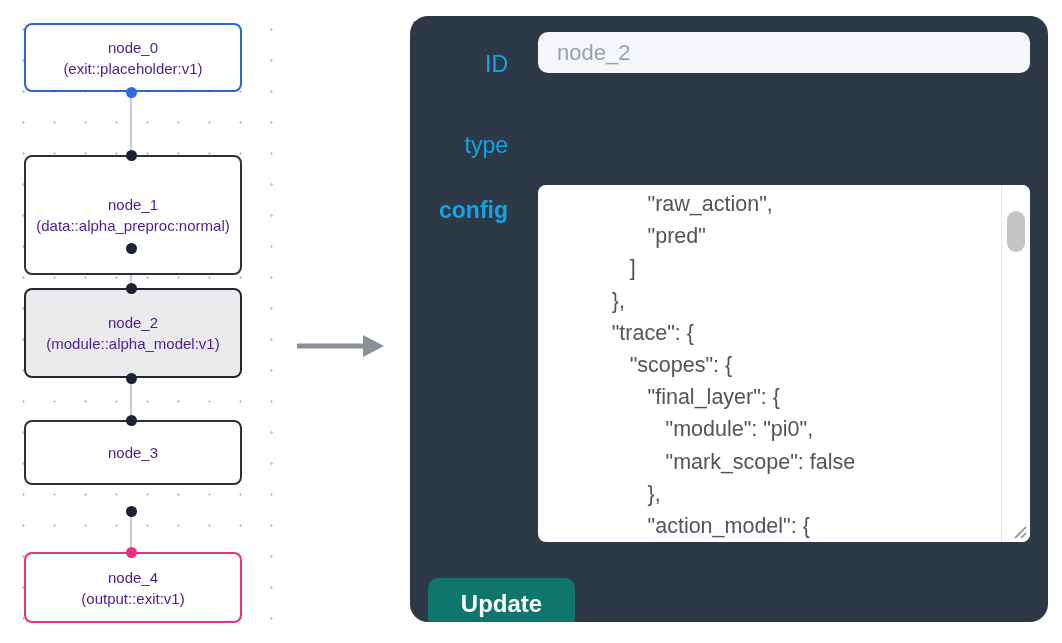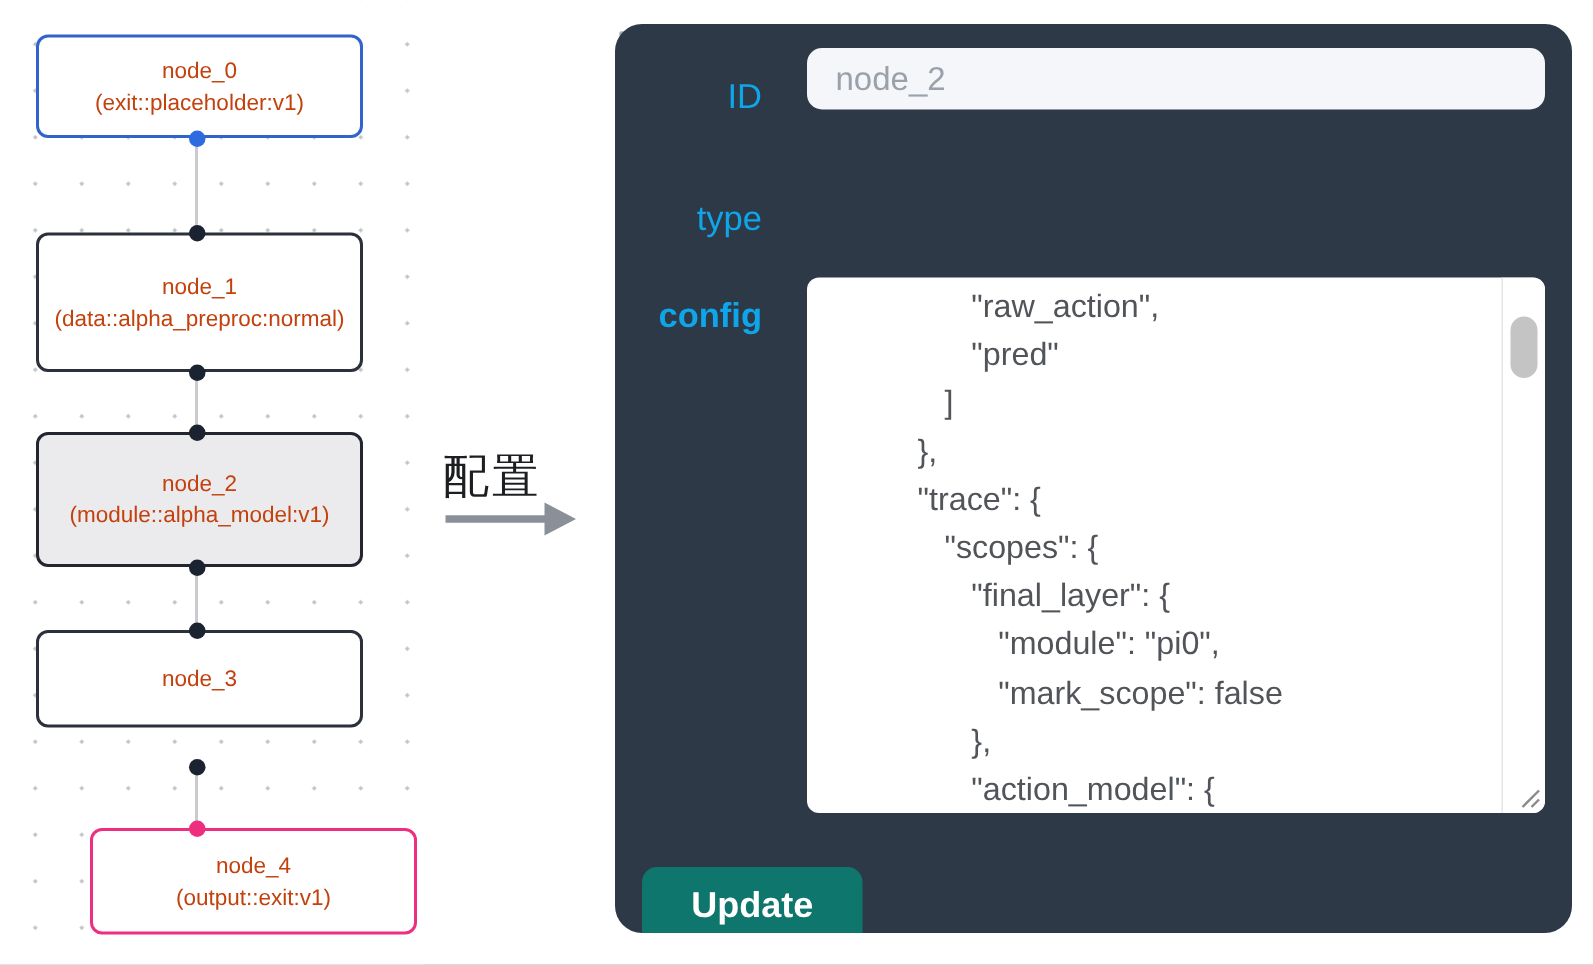--- a/index.html
+++ b/index.html
@@ -10,27 +10,27 @@
   
   .flow-canvas {
     position:absolute; left:0; top:0; width:282px; height:643px;
     background-image:radial-gradient(circle, #c2c5c9 1.3px, transparent 1.4px);
     background-size:31px 31px; background-position:8px 14px; background-color:#fff;
   }
   .node {
     position:absolute; left:24px; width:218px;
     background:#ffffff; border:2px solid #2b303a; border-radius:8px;
     display:flex; align-items:center; justify-content:center;
-    text-align:center; color:#c2410c; font-size:15px; line-height:21px;
+    text-align:center; color:#4c1d95; font-size:15px; line-height:21px;
     padding:4px 9px; cursor:pointer;
   }
   .node .lbl { width:100%; word-break:break-all; }
   .node-input    { border-color:#3164cb; border-width:2px; }
   .node-selected { background:#ebebee; border-color:#23262e; border-width:2.5px; }
-  .node-output   { border-color:#ee2f80;margin-left:36px; }
+  .node-output   { border-color:#ee2f80; }
   .port {
     position:absolute; width:11px; height:11px; border-radius:50%;
     background:#1c2330; left:126px; cursor:crosshair;
   }
   .port-blue { background:#2e6be0; }
   .port-pink { background:#ee2f80; }
   .edge {
     position:absolute; left:130px; width:2px; background:#c9cbce;
   }
 
@@ -98,21 +98,21 @@
     <div class="edge" style="top:511px; height:41px;"></div>
 
     <div class="node node-input" style="top:23px; height:69px;">
       <div class="lbl">
         <span>node_0</span><br>
         <span>(exit::placeholder:v1)</span>
       </div>
     </div>
     <div class="port port-blue" style="top:86.5px;"></div>
 
-    <div class="node" style="top:155px; height:93px;">
+    <div class="node" style="top:155px; height:120px;">
       <div class="lbl">
         <span>node_1</span><br>
         <span>(data::alpha_preproc:normal)</span>
       </div>
     </div>
     <div class="port" style="top:149.5px;"></div>
     <div class="port" style="top:242.5px;"></div>
 
     <div class="node node-selected" style="top:288px; height:90px;">
       <div class="lbl">
@@ -133,21 +133,20 @@
 
     <div class="node node-output" style="top:552px; height:71px;">
       <div class="lbl">
         <span>node_4</span><br>
         <span>(output::exit:v1)</span>
       </div>
     </div>
     <div class="port port-pink" style="top:546.5px;"></div>
   </div>
 
-  <div class="transition-label">配置</div>
   <svg class="transition-arrow" width="92" height="26">
     <line x1="2" y1="13" x2="69" y2="13" stroke="#8a9097" stroke-width="5"></line>
     <polygon points="68,2 89,13 68,24" fill="#8a9097"></polygon>
   </svg>
 
   <div class="panel-region">
     <div class="config-panel">
 
       <div class="field-label" style="top:35px;">ID</div>
       <input class="text-field" style="top: 16px;" type="text" value="node_2">

